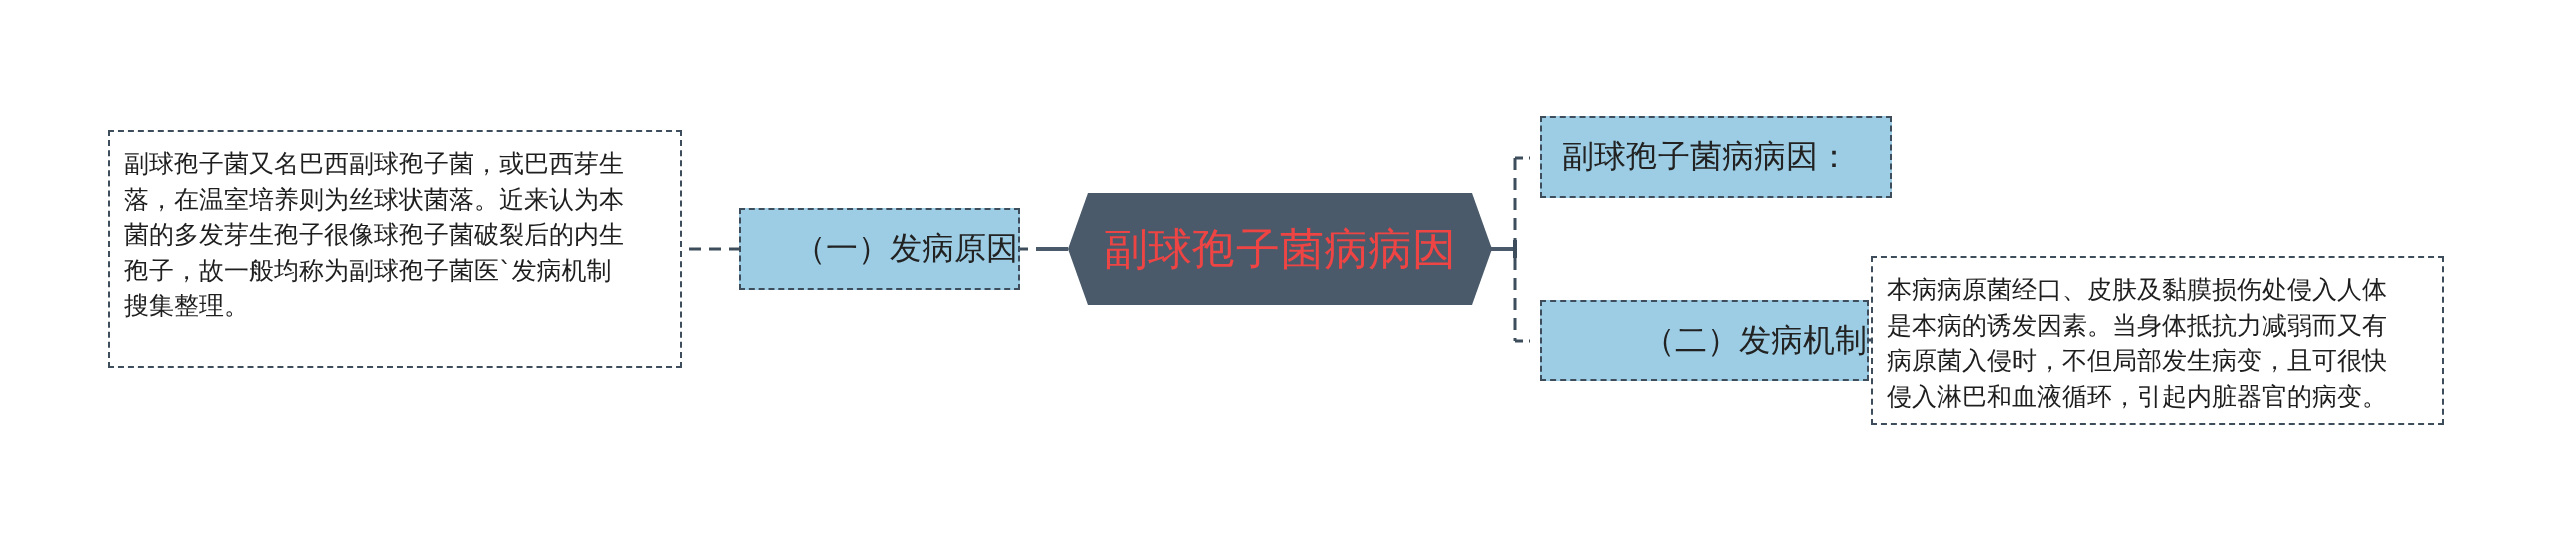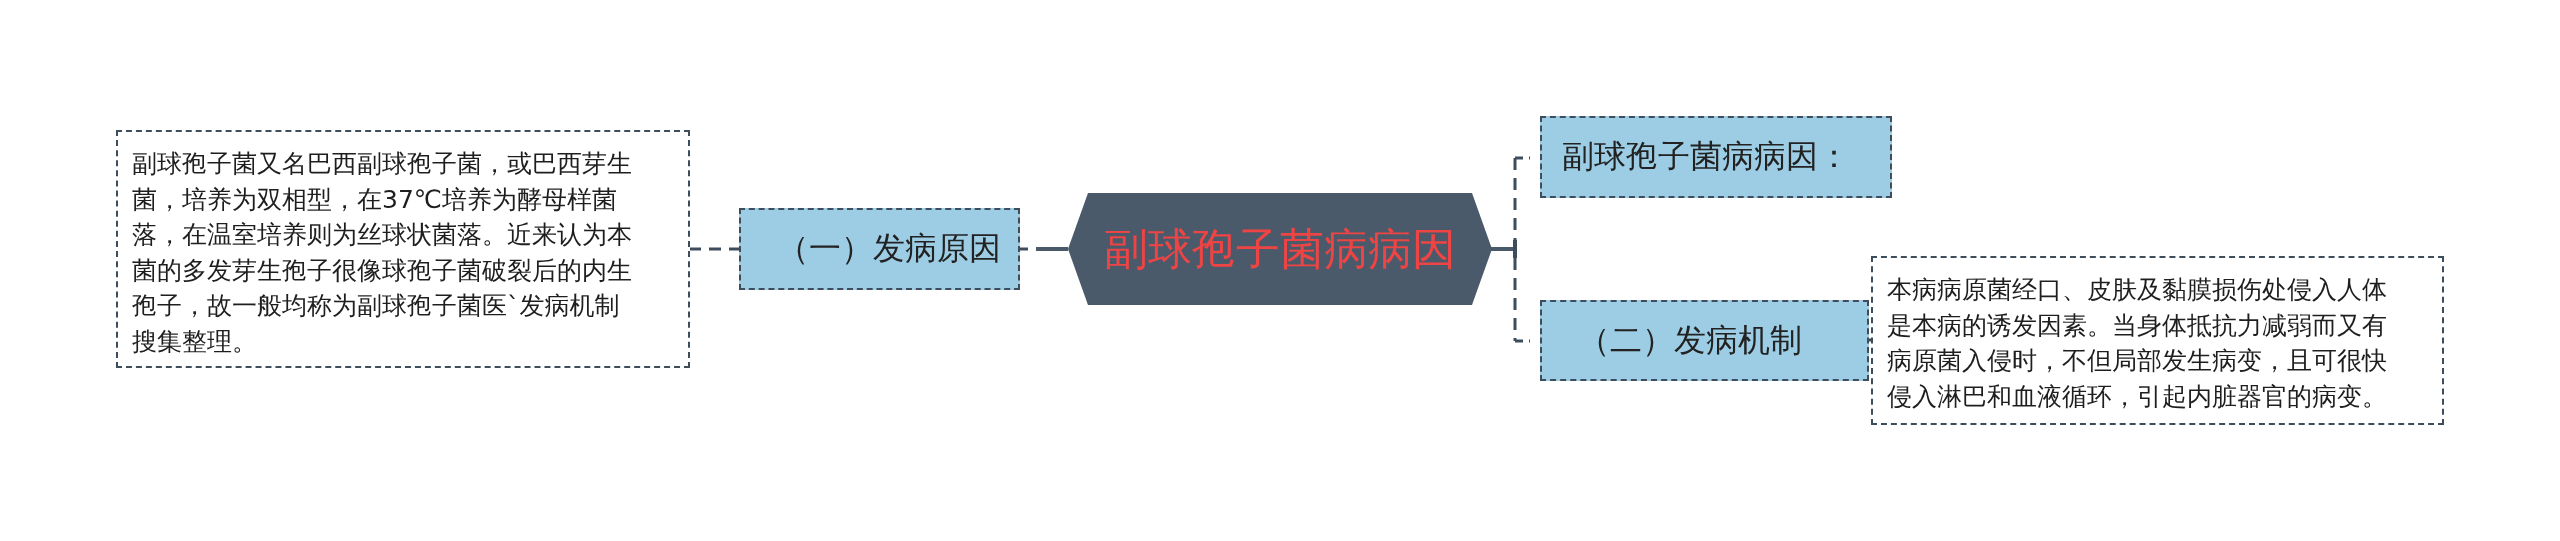--- a/index.html
+++ b/index.html
@@ -37,21 +37,21 @@
       padding: 14px 14px 14px 14px;
       font-size: 25px;
       line-height: 35.5px;
       color: #1e1e1e;
     }
     .topic-box {
       border: 2px dashed #3d4d5c;
       background: #9ccde4;
       display: flex;
       align-items: center;
-      justify-content: flex-start;
+      justify-content: flex-end;
       font-size: 32px;
       color: #222;
       white-space: nowrap;
       padding-left: 36px;
     }
     .topic-box.left-align {
       justify-content: flex-start;
       padding-left: 20px;
     }
     .central {
@@ -95,23 +95,22 @@
 
     <path d="M1515 158 L1515 341" stroke="#3d4d5c" stroke-width="3" fill="none" stroke-dasharray="12 8"></path>
 
     <path d="M1515 158 L1530 158" stroke="#3d4d5c" stroke-width="3" fill="none" stroke-dasharray="8 6"></path>
 
     <path d="M1515 341 L1530 341" stroke="#3d4d5c" stroke-width="3" fill="none" stroke-dasharray="8 6"></path>
 
     <path d="M1821 340 L1871 340" stroke="#3d4d5c" stroke-width="3" fill="none" stroke-dasharray="12 8"></path>
   </svg>
 
-  <div class="node text-box" style="left:116px; top:130px; width:574px; height:238px;">
+  <div class="node text-box" style="left:108px; top:130px; width:574px; height:238px;">
     <div>副球孢子菌又名巴西副球孢子菌，或巴西芽生</div>
-    <div>菌，培养为双相型，在37℃培养为酵母样菌</div>
     <div>落，在温室培养则为丝球状菌落。近来认为本</div>
     <div>菌的多发芽生孢子很像球孢子菌破裂后的内生</div>
     <div>孢子，故一般均称为副球孢子菌医`发病机制</div>
     <div>搜集整理。</div>
   </div>
 
   <div class="node topic-box" style="left:739px; top:208px; width:281px; height:82px;">
     <span>（一）发病原因</span>
   </div>
 

